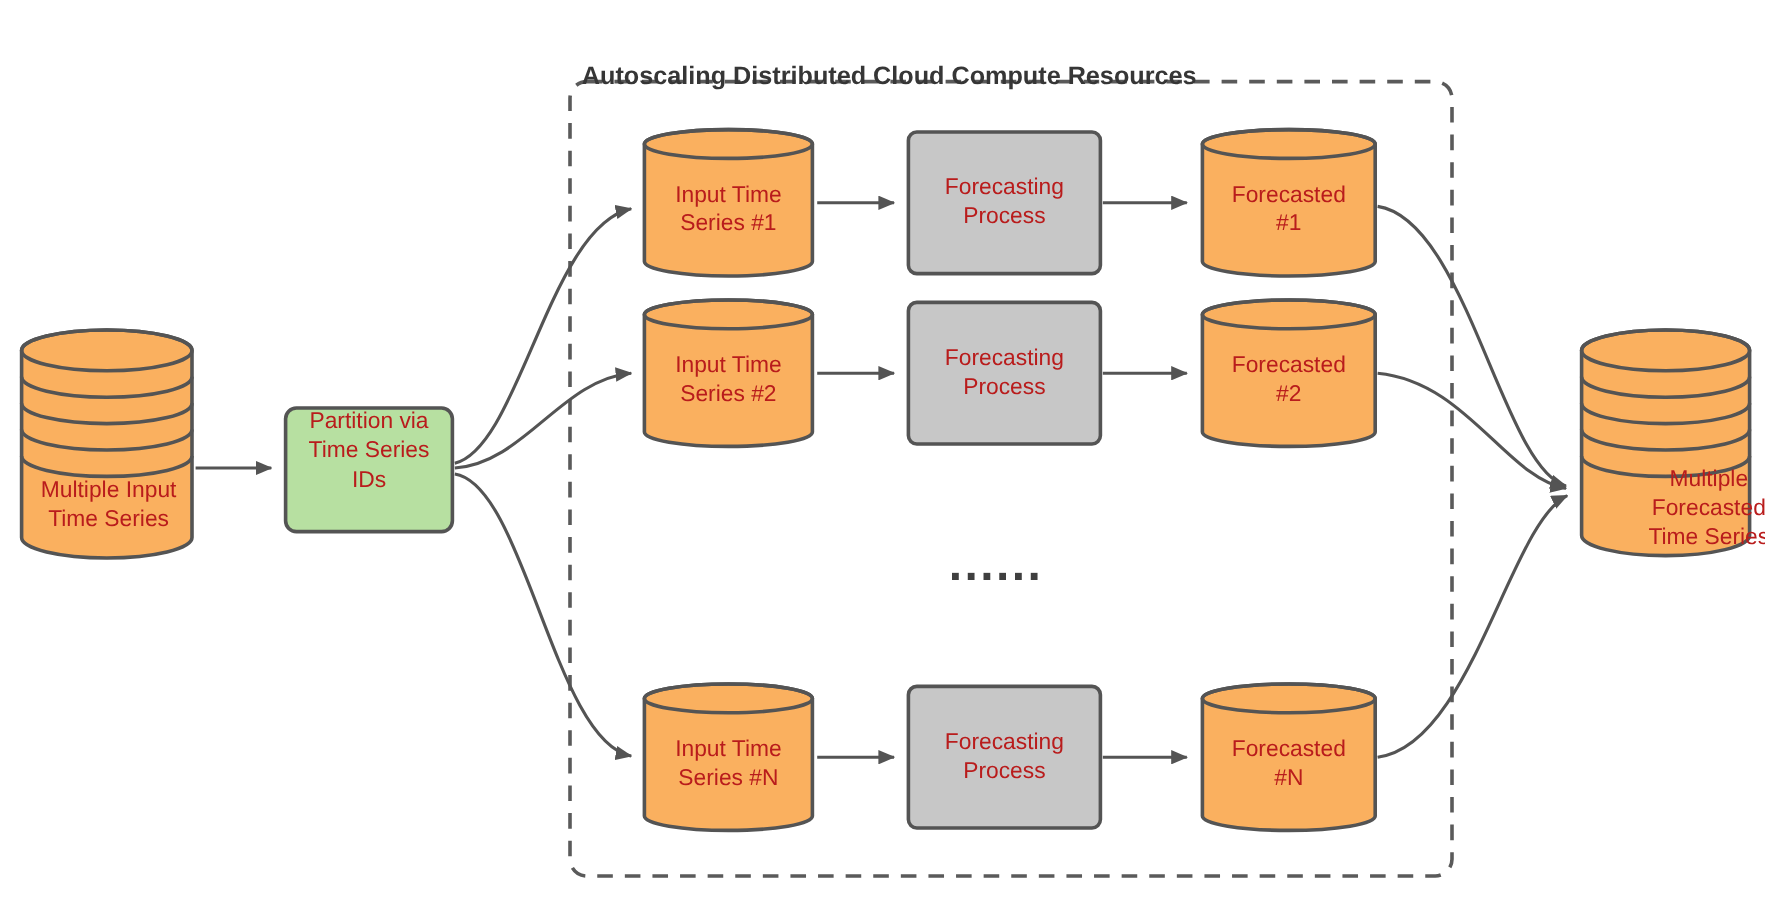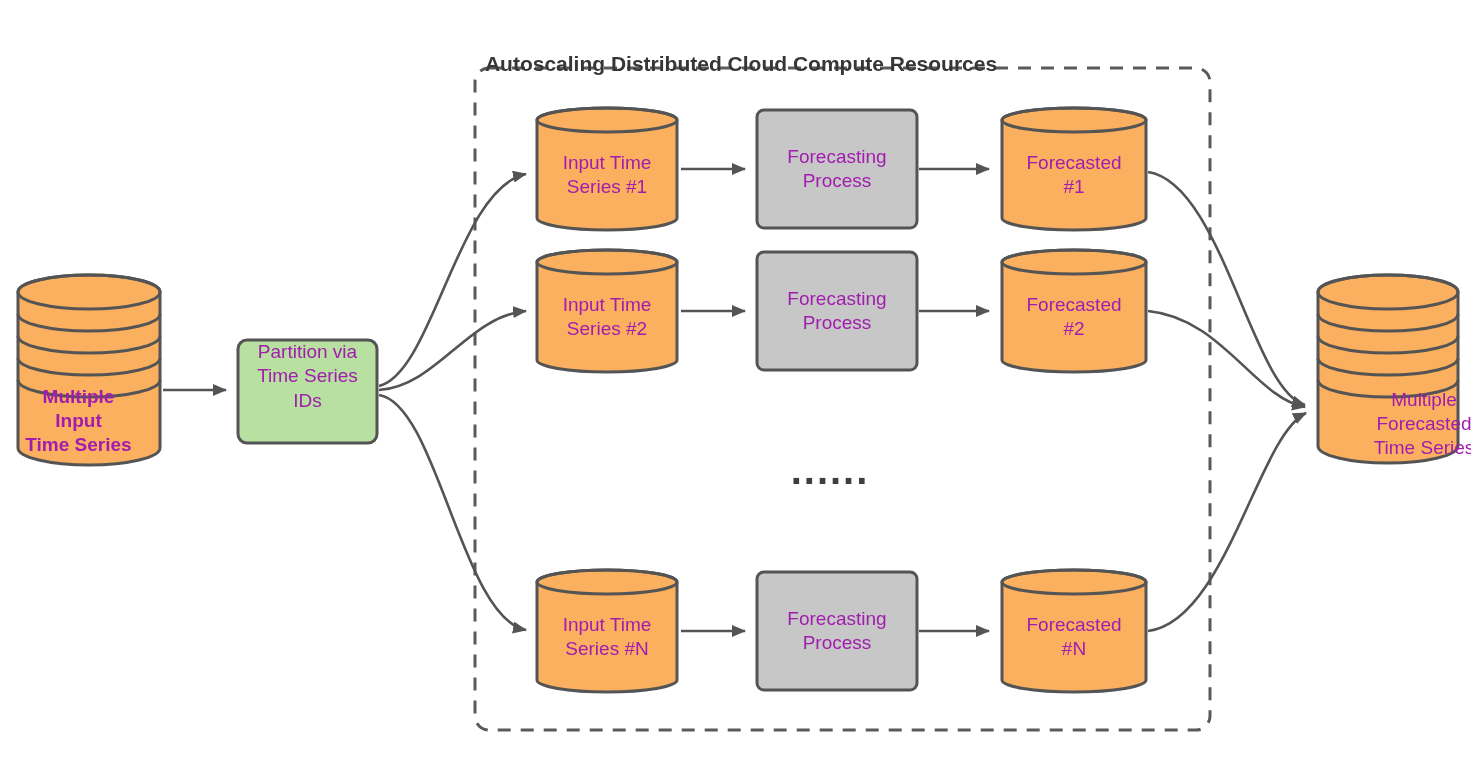--- a/index.html
+++ b/index.html
@@ -3,21 +3,21 @@
 <meta charset="utf-8">
 <style>
   html,body{margin:0;padding:0;background:#ffffff;}
   #canvas{
     position:relative;width:1471px;height:761px;background:#ffffff;
     font-family:"Liberation Sans",sans-serif;overflow:hidden;
   }
   #diagram-svg{position:absolute;left:0;top:0;}
   .lbl{
     position:absolute;display:flex;align-items:center;justify-content:center;
-    text-align:center;white-space:pre-line;color:#a21caf;font-size:19px;
+    text-align:center;white-space:pre-line;color:#b91c1c;font-size:19px;
     line-height:1.28;pointer-events:none;
   }
   .title{
     position:absolute;text-align:center;font-weight:bold;font-size:21px;
     color:#363636;white-space:pre-line;
   }
   .dots{
     position:absolute;text-align:center;font-weight:bold;font-size:40px;
     letter-spacing:2px;color:#3f3f3f;line-height:1;
   }
@@ -103,21 +103,21 @@
       <ellipse class="shape-stroke rim" cx="1388" cy="292" rx="70" ry="17"></ellipse>
       <path class="shape-stroke disk-arc" d="M 1318 314 A 70 17 0 0 0 1458 314"></path>
       <path class="shape-stroke disk-arc" d="M 1318 336 A 70 17 0 0 0 1458 336"></path>
       <path class="shape-stroke disk-arc" d="M 1318 358 A 70 17 0 0 0 1458 358"></path>
       <path class="shape-stroke disk-arc" d="M 1318 380 A 70 17 0 0 0 1458 380"></path>
     </g>
   </svg>
 
   <div class="title" style="left:441px;top:20px;width:600px;margin-top:32px;">Autoscaling Distributed Cloud Compute Resources</div>
 
-  <div class="lbl" style="left:18px;top:385px;width:121px;height:72px;font-weight:bold;">Multiple Input
+  <div class="lbl" style="left:30px;top:385px;width:121px;height:72px;">Multiple Input
 Time Series</div>
 
   <div class="lbl" style="left:238px;top:340px;width:139px;height:73px;">Partition via
 Time Series
 IDs</div>
 
   <div class="lbl" style="left:537px;top:132px;width:140px;height:86px;">Input Time
 Series #1</div>
   <div class="lbl" style="left:757px;top:110px;width:160px;height:118px;">Forecasting
 Process</div>

